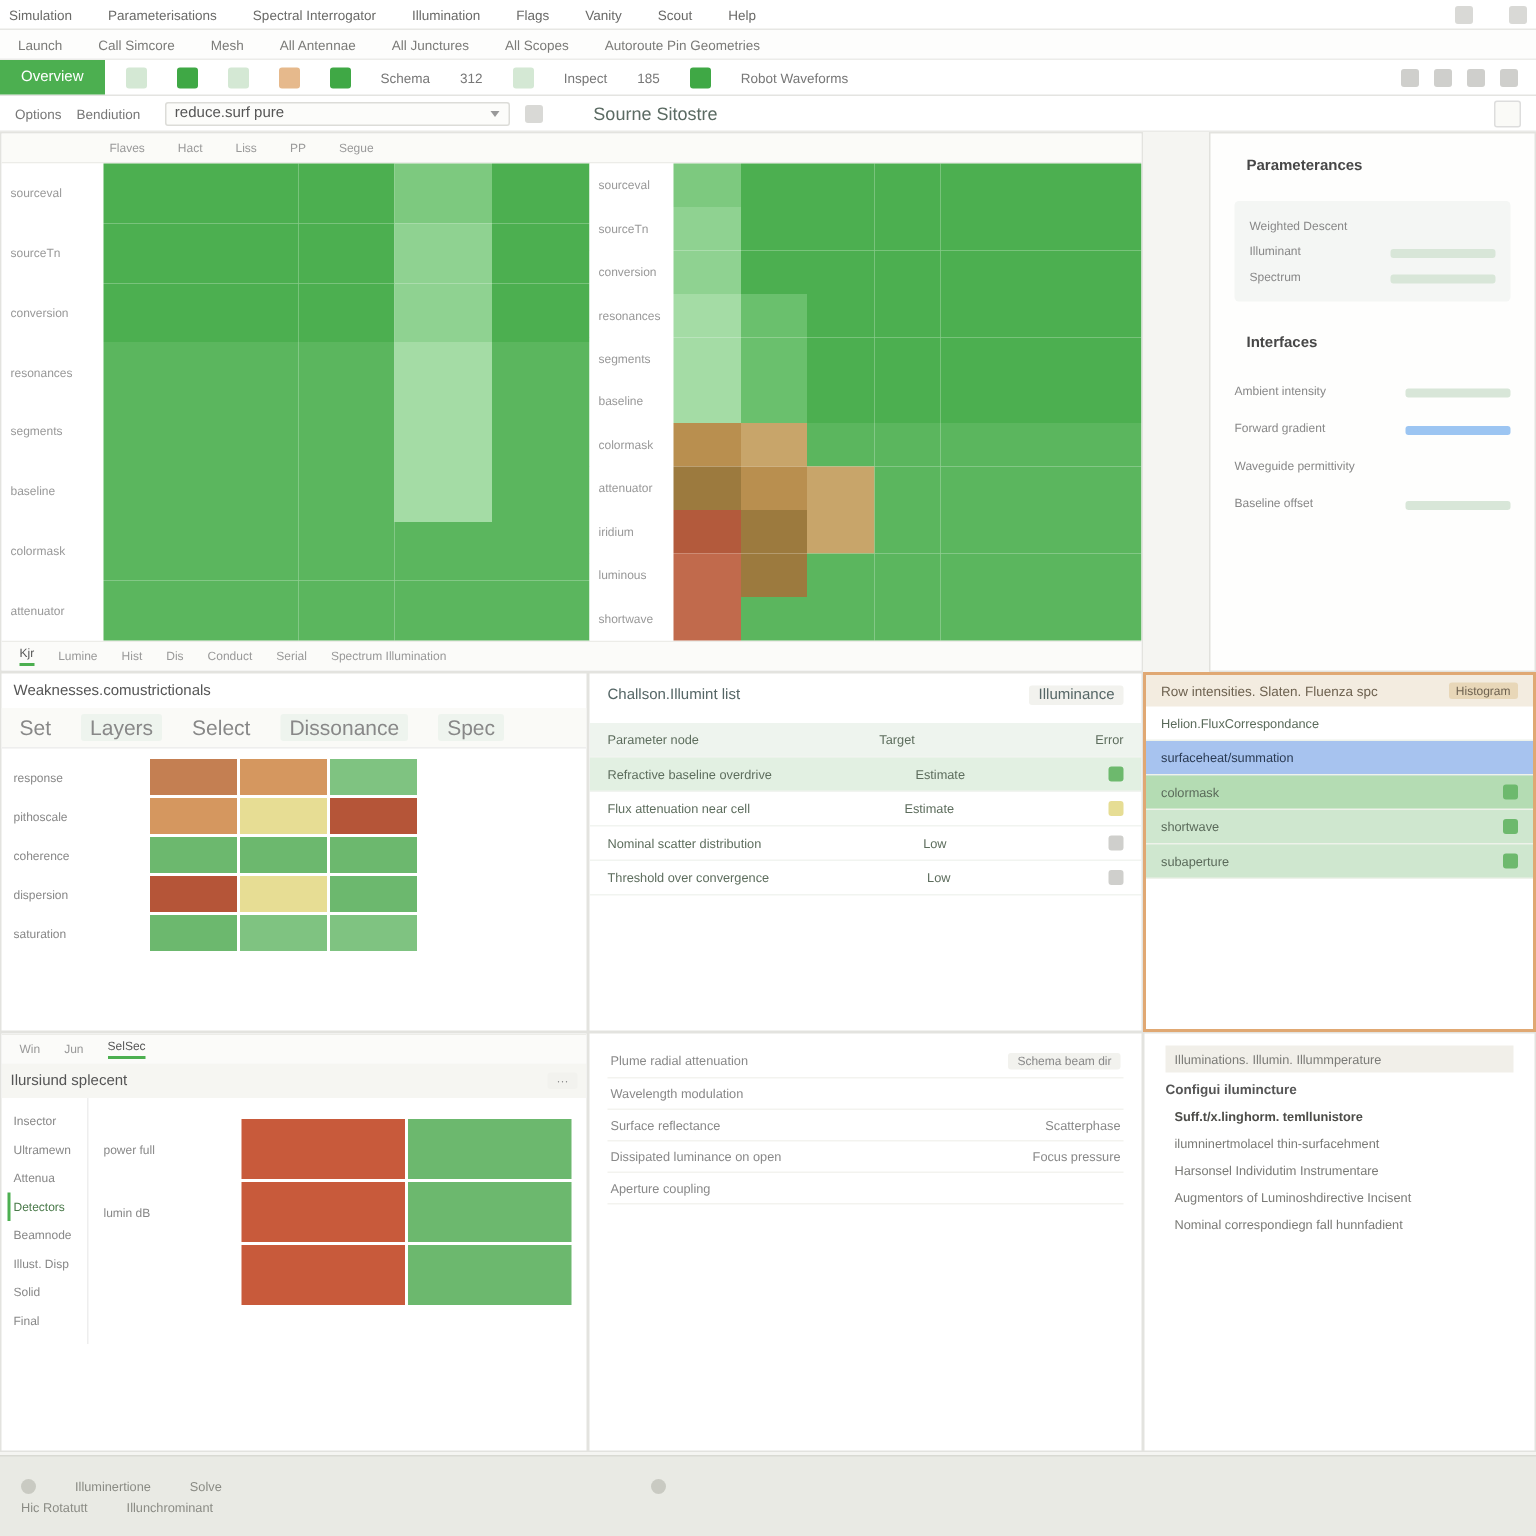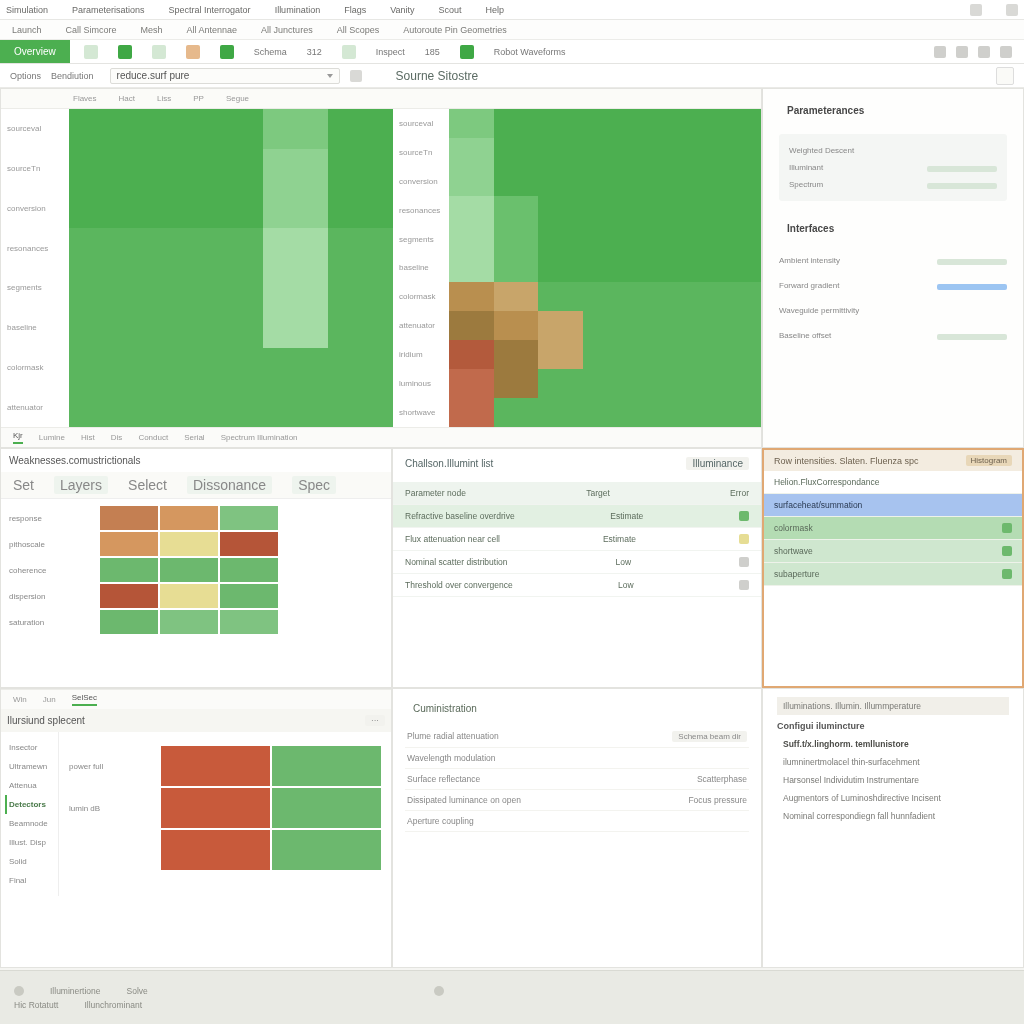--- a/index.html
+++ b/index.html
@@ -91,21 +91,21 @@
 .drow.sel{background:#a7c3ef;color:#2a3a52;}
 .drow.g{background:#cfe7cf;}
 .drow.g2{background:#b4dcb3;}
 .drow .dot{width:10px;height:10px;background:#6db96d;border-radius:2px;}
 
 
 .barpanel{display:flex;flex-direction:column;}
 .sidebar-list{display:flex;}
 .sb-col{width:58px;border-right:1px solid #eee;padding:6px 4px;}
 .sb-item{font-size:8px;color:#888;padding:5px 2px;border-left:2px solid transparent;}
-.sb-item.active{border-left-color:#4caf50;color:#4a7a4a;font-weight:bold;}
+.sb-item.active{border-left-color:#4caf50;color:#4a7a4a;}
 .barchart-area{flex:1;padding:8px 10px;}
 .barchart{display:grid;grid-template-columns:90px 1fr 1fr;grid-auto-rows:40px;gap:2px;margin-top:6px;}
 .bc-label{font-size:8px;color:#888;display:flex;align-items:center;}
 .bc-cell{}
 .bc-r{background:#c85a3b;} .bc-g{background:#6cb86e;}
 
 
 .tblpanel{padding:8px 12px;}
 .tblpanel h4{font-size:10px;color:#5a6a5a;margin-bottom:6px;}
 .tbl-row{display:flex;justify-content:space-between;padding:5px 2px;font-size:8.5px;color:#888;border-bottom:1px solid #f3f3ef;}
@@ -352,21 +352,21 @@
       <span class="act">Kjr</span>
       <span>Lumine</span>
       <span>Hist</span>
       <span>Dis</span>
       <span>Conduct</span>
       <span>Serial</span>
       <span>Spectrum Illumination</span>
     </div>
   </div>
 
-  <div class="proppane panel" style="grid-column:3;grid-row:1;">
+  <div class="proppane panel" style="grid-column:3;grid-row:1;margin-left:44px;">
     <h4>Parameterances</h4>
     <div class="propgroup">
       <div class="propline">
           <span>Weighted Descent</span>
         </div>
       <div class="propline">
           <span>Illuminant</span>
           <div class="bar"></div>
         </div>
       <div class="propline">
@@ -517,21 +517,20 @@
             <div class="bc-cell bc-g"></div>
           <div class="bc-label"></div>
             <div class="bc-cell bc-r"></div>
             <div class="bc-cell bc-g"></div>
         </div>
       </div>
     </div>
   </div>
 
   <div class="panel tblpanel" style="grid-column:2;grid-row:3;">
-    <h4>Cuministration</h4>
     <div class="tbl-row">
         <span>Plume radial attenuation</span>
         <span class="pill">Schema beam dir</span>
       </div>
     <div class="tbl-row">
         <span>Wavelength modulation</span>
         <span></span>
       </div>
     <div class="tbl-row">
         <span>Surface reflectance</span>

